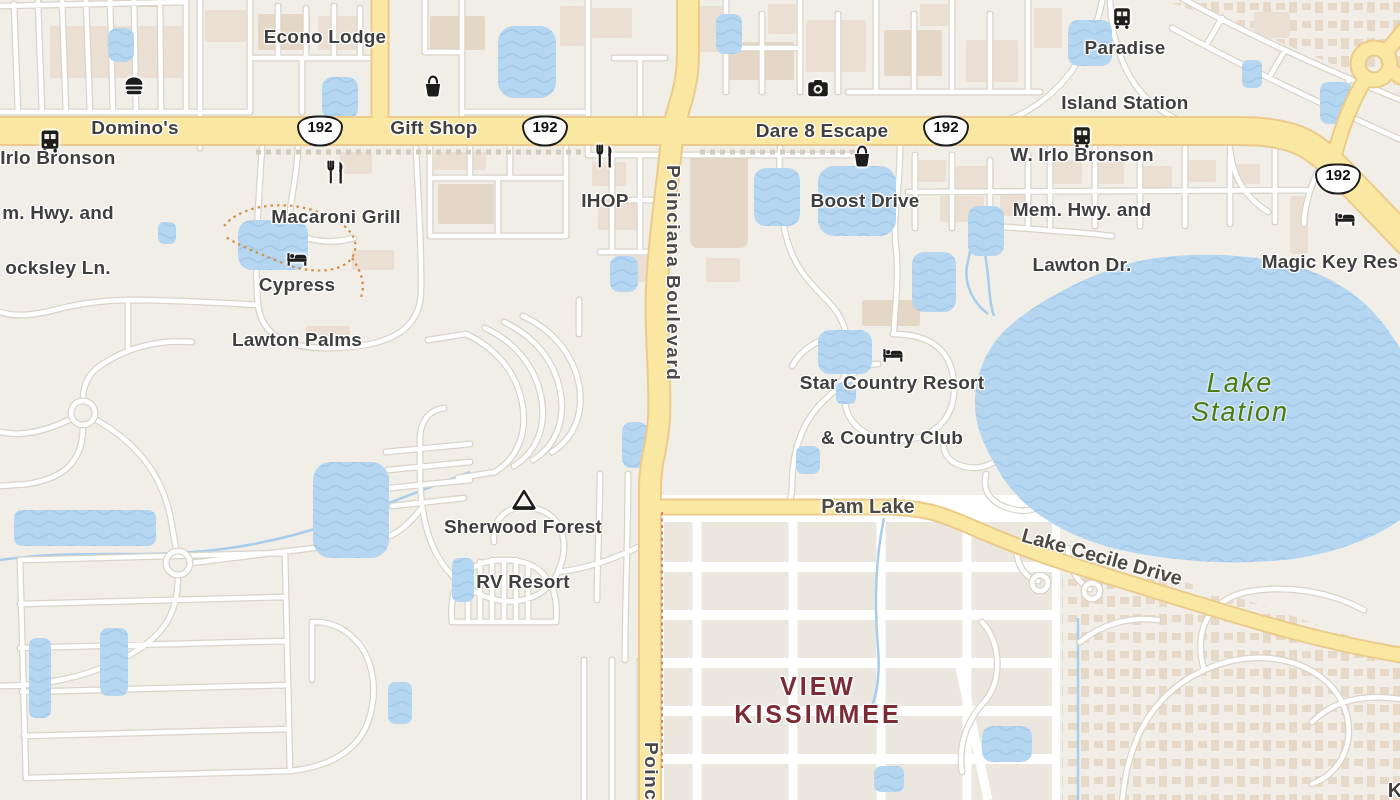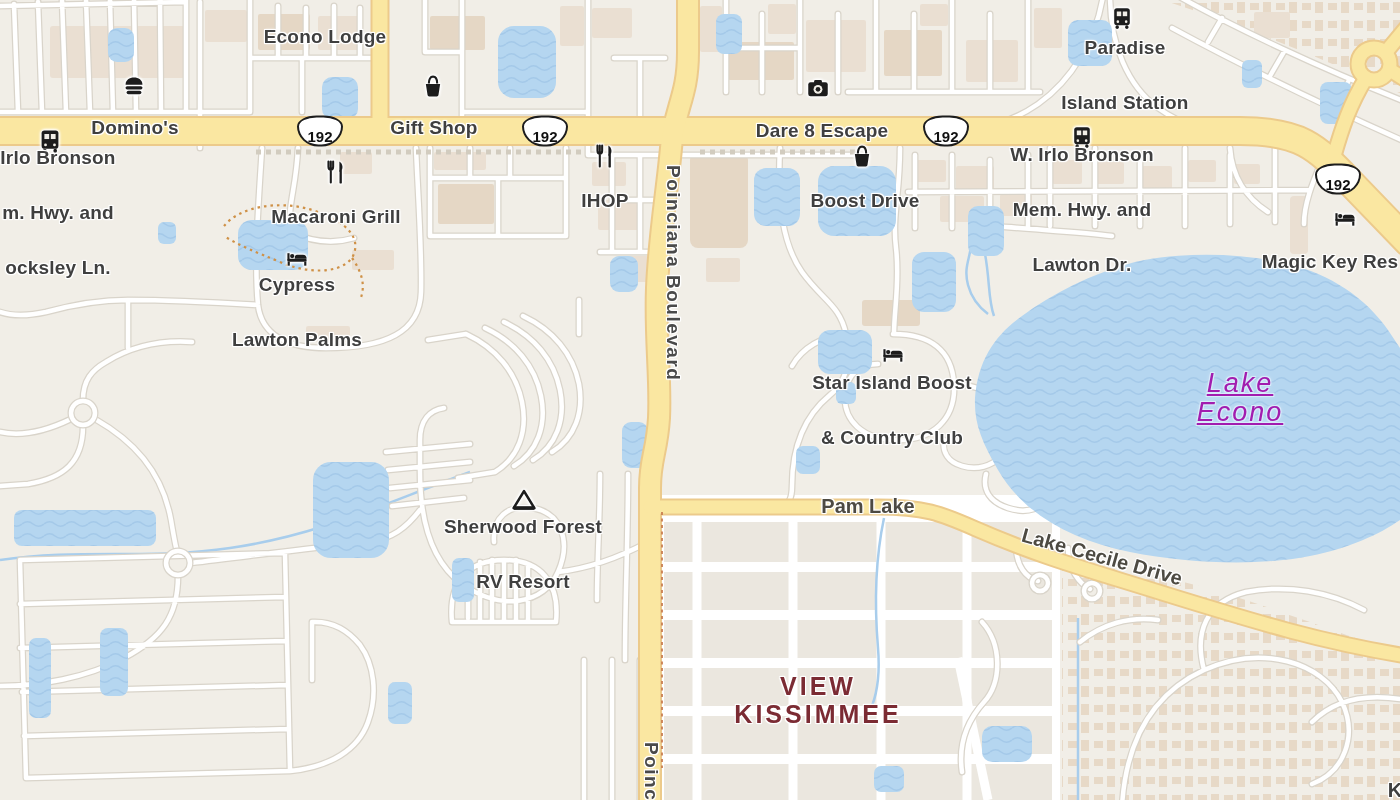--- a/index.html
+++ b/index.html
@@ -20,38 +20,37 @@
   }
   .poi .l{display:block;margin-top:27px;}
   .poi-icon{
     position:absolute;transform:translate(-50%,-50%);
     filter:drop-shadow(0 0 1px #fff) drop-shadow(0 0 1px #fff) drop-shadow(0 0 1px #fff);
   }
   .shield{
     position:absolute;transform:translate(-50%,-50%);
     width:46px;height:31px;background:#fff;border:2.5px solid #1d1d1d;
     border-radius:46% 46% 50% 50% / 38% 38% 70% 70%;
-    display:flex;align-items:flex-end;justify-content:center;
+    display:flex;align-items:flex-start;justify-content:center;
     font-size:15px;font-weight:700;color:#111;box-sizing:border-box;
   }
   .road-label{
     position:absolute;transform:translate(-50%,-50%);
     font-size:20px;font-weight:600;color:#4d4a42;white-space:nowrap;
   }
   .road-label.vert{
     transform:translateX(-50%);
     writing-mode:vertical-rl;text-orientation:sideways;
     font-size:19px;color:#4a4a4a;letter-spacing:1.5px;
   }
   .water-label{
     position:absolute;transform:translate(-50%,-50%);
-    font-style:italic;font-size:27px;color:#a21caf;letter-spacing:2px;
+    font-style:italic;font-size:27px;color:#4d7c0f;letter-spacing:2px;
     line-height:29px;text-align:center;white-space:nowrap;
     text-shadow:-1px -1px 0 #d9eafa,1px -1px 0 #d9eafa,-1px 1px 0 #d9eafa,1px 1px 0 #d9eafa,0 0 4px #d9eafa;
-    text-decoration:underline;
   }
   .water-label .l{display:block;}
   .area-label{
     position:absolute;transform:translate(-50%,-50%);
     font-size:25px;font-weight:700;color:#7b2b33;letter-spacing:3px;
     line-height:28px;text-align:center;white-space:nowrap;
   }
   .area-label .l{display:block;}
   .partial-label{
     position:absolute;transform:translate(-50%,-50%);
@@ -338,21 +337,21 @@
       <span>192</span>
     </div>
 
 <div class="road-label vert halo" style="left:673px;top:165px">Poinciana Boulevard</div>
 <div class="road-label vert halo" style="left:651px;top:742px">Poinciana</div>
 <div class="road-label halo" style="left:868px;top:506px">Pam Lake</div>
 <div class="road-label halo" style="left:1102px;top:557px;transform:translate(-50%,-50%) rotate(15.5deg)">Lake Cecile Drive</div>
 
 <div class="water-label" style="left:1240px;top:398px">
   <span class="l">Lake</span>
-  <span class="l">Econo</span>
+  <span class="l">Station</span>
 </div>
 
 <div class="area-label halo" style="left:818px;top:700px">
   <span class="l">VIEW</span>
   <span class="l">KISSIMMEE</span>
 </div>
 <div class="partial-label halo" style="left:1395px;top:790px">K</div>
 
 <svg class="poi-icon" style="left:134px;top:86px" width="26" height="26">
       <use href="#i-burger"></use>
@@ -430,21 +429,21 @@
   <span class="l">Lawton Dr.</span>
 </div>
 <div class="poi halo" style="left:1330px;top:248px">
   <span class="l">Magic Key Res</span>
 </div>
 <div class="poi halo" style="left:297px;top:299px">
   <span class="l">Cypress</span>
   <span class="l">Lawton Palms</span>
 </div>
 <div class="poi halo" style="left:892px;top:397px">
-  <span class="l">Star Island Boost</span>
+  <span class="l">Star Country Resort</span>
   <span class="l">&amp; Country Club</span>
 </div>
 <div class="poi halo" style="left:523px;top:541px">
   <span class="l">Sherwood Forest</span>
   <span class="l">RV Resort</span>
 </div>
 
 </div>
 
 </body></html>

